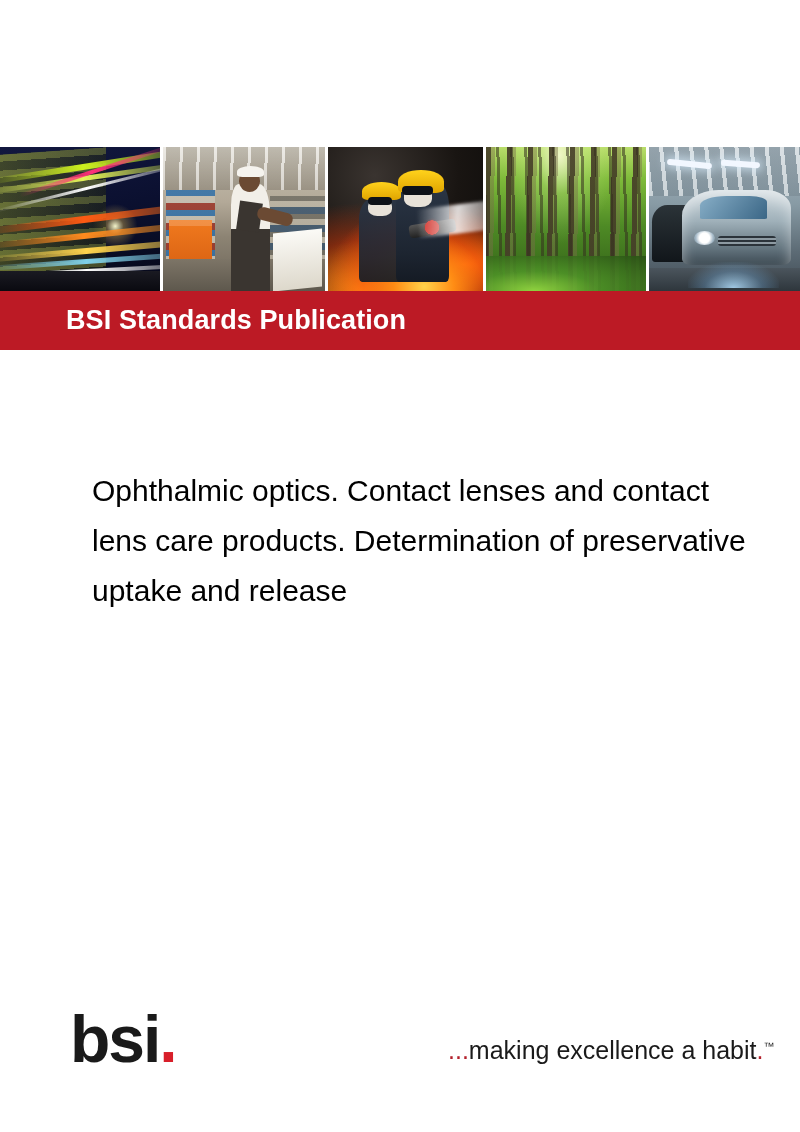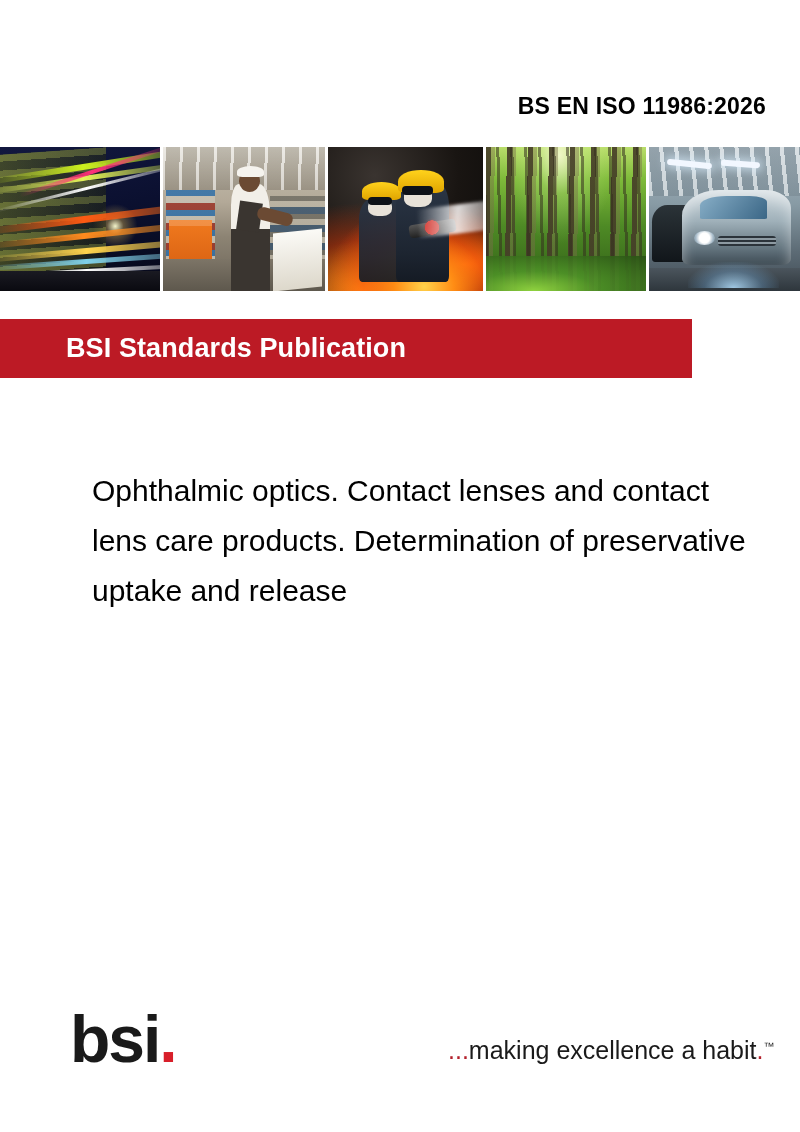--- a/index.html
+++ b/index.html
@@ -285,26 +285,25 @@
   #panel-car .floor {
     position:absolute; left:0; bottom:0; width:100%; height:16%;
     background:linear-gradient(to bottom,#4b555d,#2e363c);
   }
 
   
   #red-band {
     position: absolute;
     top: 291px;
     left: 0;
-    width: 692px;
+    width: 800px;
     height: 59px;
     background: #bc1a25;
     display: flex;
     align-items: center;
-    margin-top: 28px;
   }
   #red-band-title {
     color: #ffffff;
     font-size: 27px;
     font-weight: bold;
     letter-spacing: 0.1px;
     margin-left: 66px;
   }
 
   
@@ -351,21 +350,20 @@
     font-size: 11px;
     vertical-align: super;
     letter-spacing: 0;
   }
 </style>
 </head>
 <body>
 
 <div id="page">
 
-  <div id="std-number">BS EN ISO 11986:2026</div>
 
   <div id="banner">
 
     <div class="panel" id="panel-traffic">
       <div class="sky"></div>
       <div class="bldg"></div>
       <div class="trail t1"></div>
       <div class="trail t2"></div>
       <div class="trail t3"></div>
       <div class="trail t4"></div>

